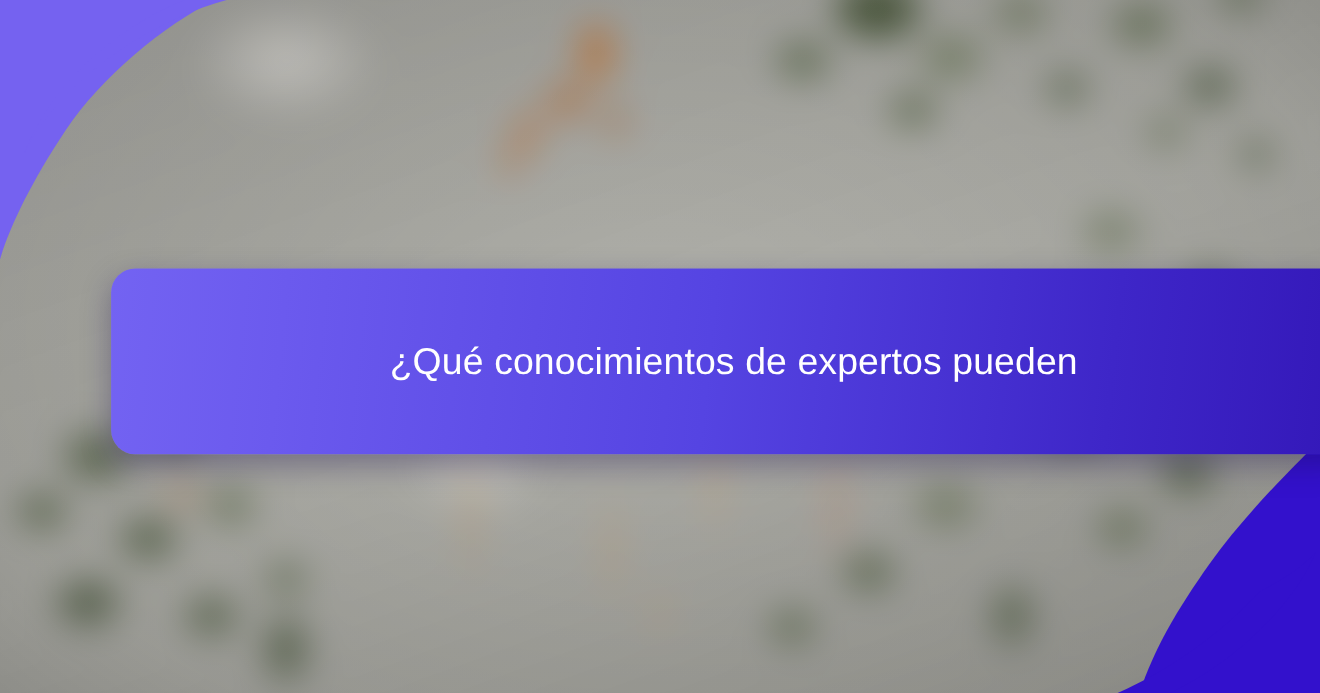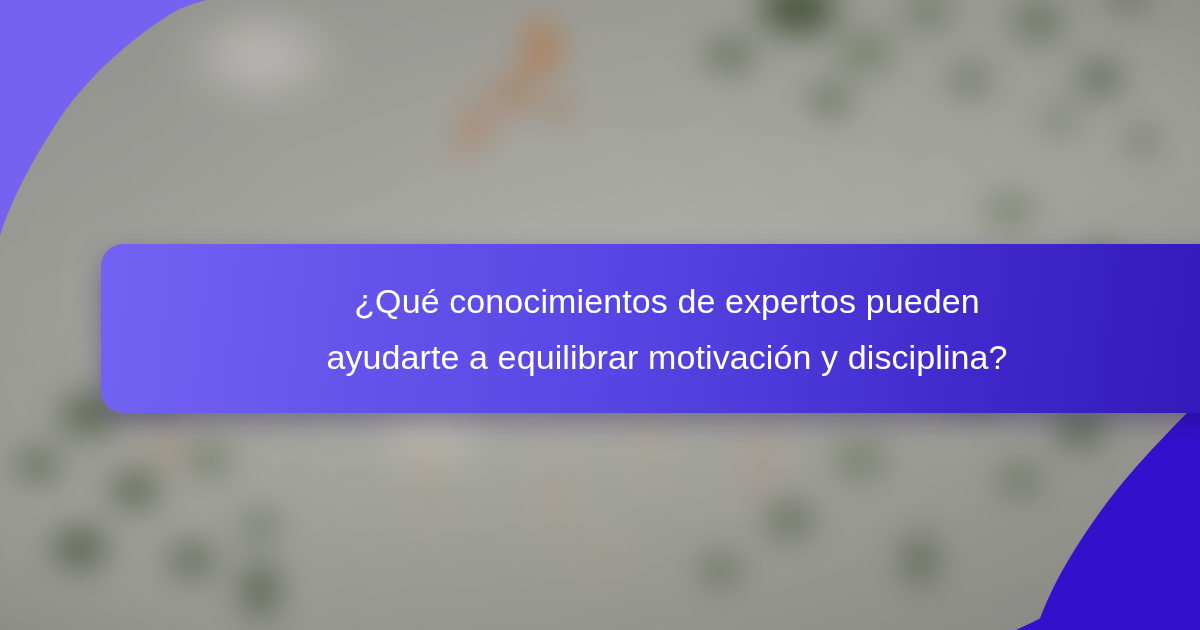--- a/index.html
+++ b/index.html
@@ -136,16 +136,16 @@
     <path d="M 0 0 L 196 0 C 150 22 92 70 60 118 C 28 166 8 208 0 236 Z" fill="#7562F0"></path>
     <path d="M 55 92 C 92 52 148 16 206 0 L 168 0 C 118 20 74 56 48 92 C 34 112 26 128 22 140 C 30 122 42 106 55 92 Z" fill="#7562F0"></path>
   </svg>
 
   <svg class="swoosh" viewBox="0 0 1200 630" preserveAspectRatio="none" aria-hidden="true">
     <path d="M 1200 400 C 1170 430 1130 470 1100 512 C 1070 554 1048 592 1036 630 L 1200 630 Z" fill="#3311CC"></path>
     <path d="M 1145 538 C 1108 578 1062 610 1016 630 L 1064 630 C 1106 610 1146 578 1174 540 C 1186 524 1192 512 1196 502 C 1184 516 1164 528 1145 538 Z" fill="#3311CC"></path>
   </svg>
 
   <div id="banner">
-    <h1 id="banner-title"><span>¿Qué conocimientos de expertos pueden</span><br><span>ayudarte a equilibrar motivación y disciplina?</span></h1>
+    <h1 id="banner-title"><span>¿Qué conocimientos de expertos pueden</span><br></h1>
   </div>
 
 </div>
 
 </body></html>

